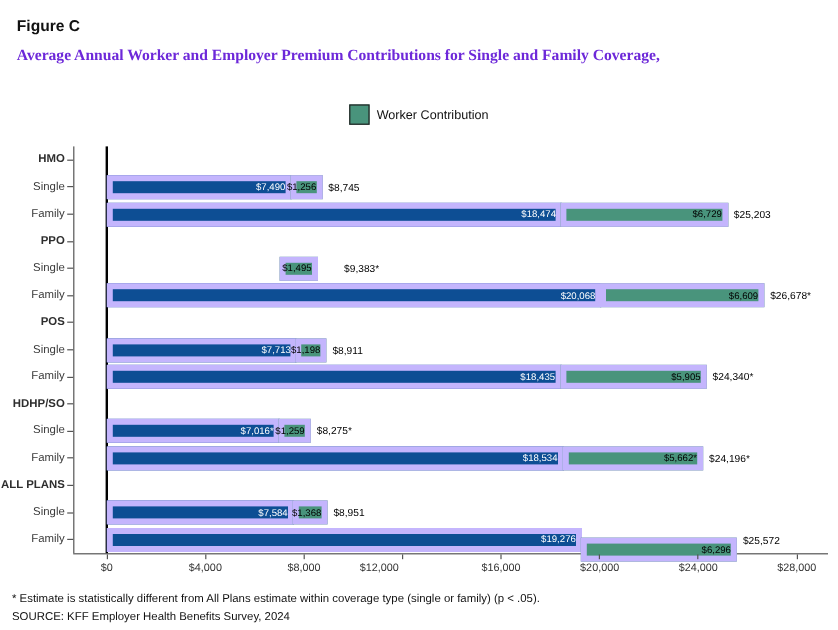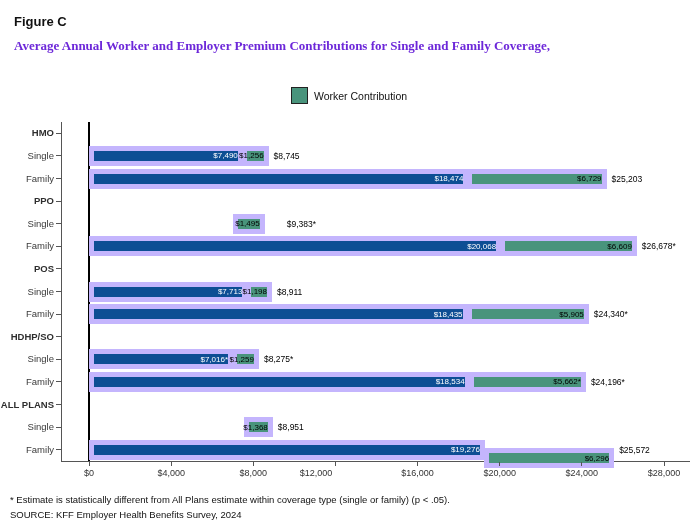--- a/index.html
+++ b/index.html
@@ -147,20 +147,23 @@
         <span class="seg-label">$18,534</span>
       </div>
       <div class="seg wrk" style="left: 468.609px; top: 371.9px; width: 117.273px; height: 20px; background: rgb(73, 148, 124);">
         <span class="seg-label">$5,662*</span>
       </div>
       <div class="total-label" style="left: 590.882px; top: 376.9px;">$24,196*</div>
       <div class="ytick" style="left: 56px; top: 404px;"></div>
       <div class="ylabel hdr" style="right: 644px; top: 398.5px;">ALL PLANS</div>
       <div class="ytick" style="left: 56px; top: 426.6px;"></div>
       <div class="ylabel" style="right: 644px; top: 421.1px;">Single</div>
+      <div class="seg emp" style="left: 89px; top: 417.1px; width: 155.743px; height: 20px; background: rgb(13, 78, 148);">
+        <span class="seg-label">$7,584</span>
+      </div>
       <div class="seg wrk" style="left: 243.743px; top: 417.1px; width: 29.0929px; height: 20px; background: rgb(73, 148, 124);">
         <span class="seg-label">$1,368</span>
       </div>
       <div class="total-label" style="left: 277.836px; top: 422.1px;">$8,951</div>
       <div class="ytick" style="left: 56px; top: 449.2px;"></div>
       <div class="ylabel" style="right: 644px; top: 443.7px;">Family</div>
       <div class="seg emp" style="left: 89px; top: 439.7px; width: 395.846px; height: 20px; background: rgb(13, 78, 148);">
         <span class="seg-label">$19,276</span>
       </div>
       <div class="seg wrk" style="left: 483.846px; top: 448px; width: 130.293px; height: 20px; background: rgb(73, 148, 124);">

